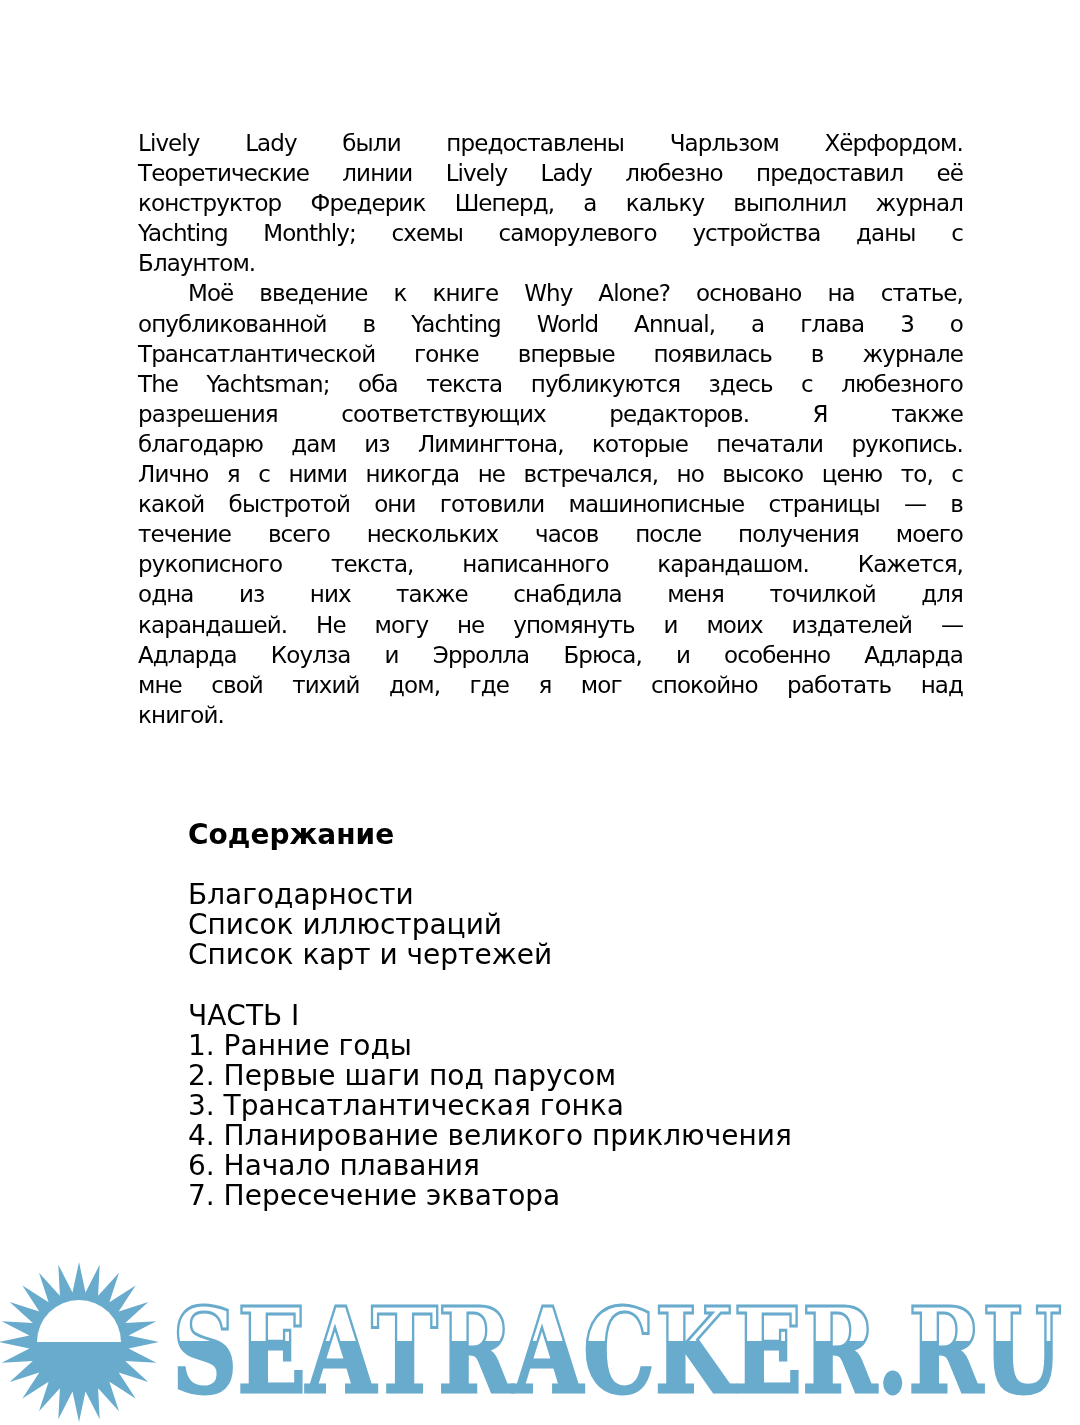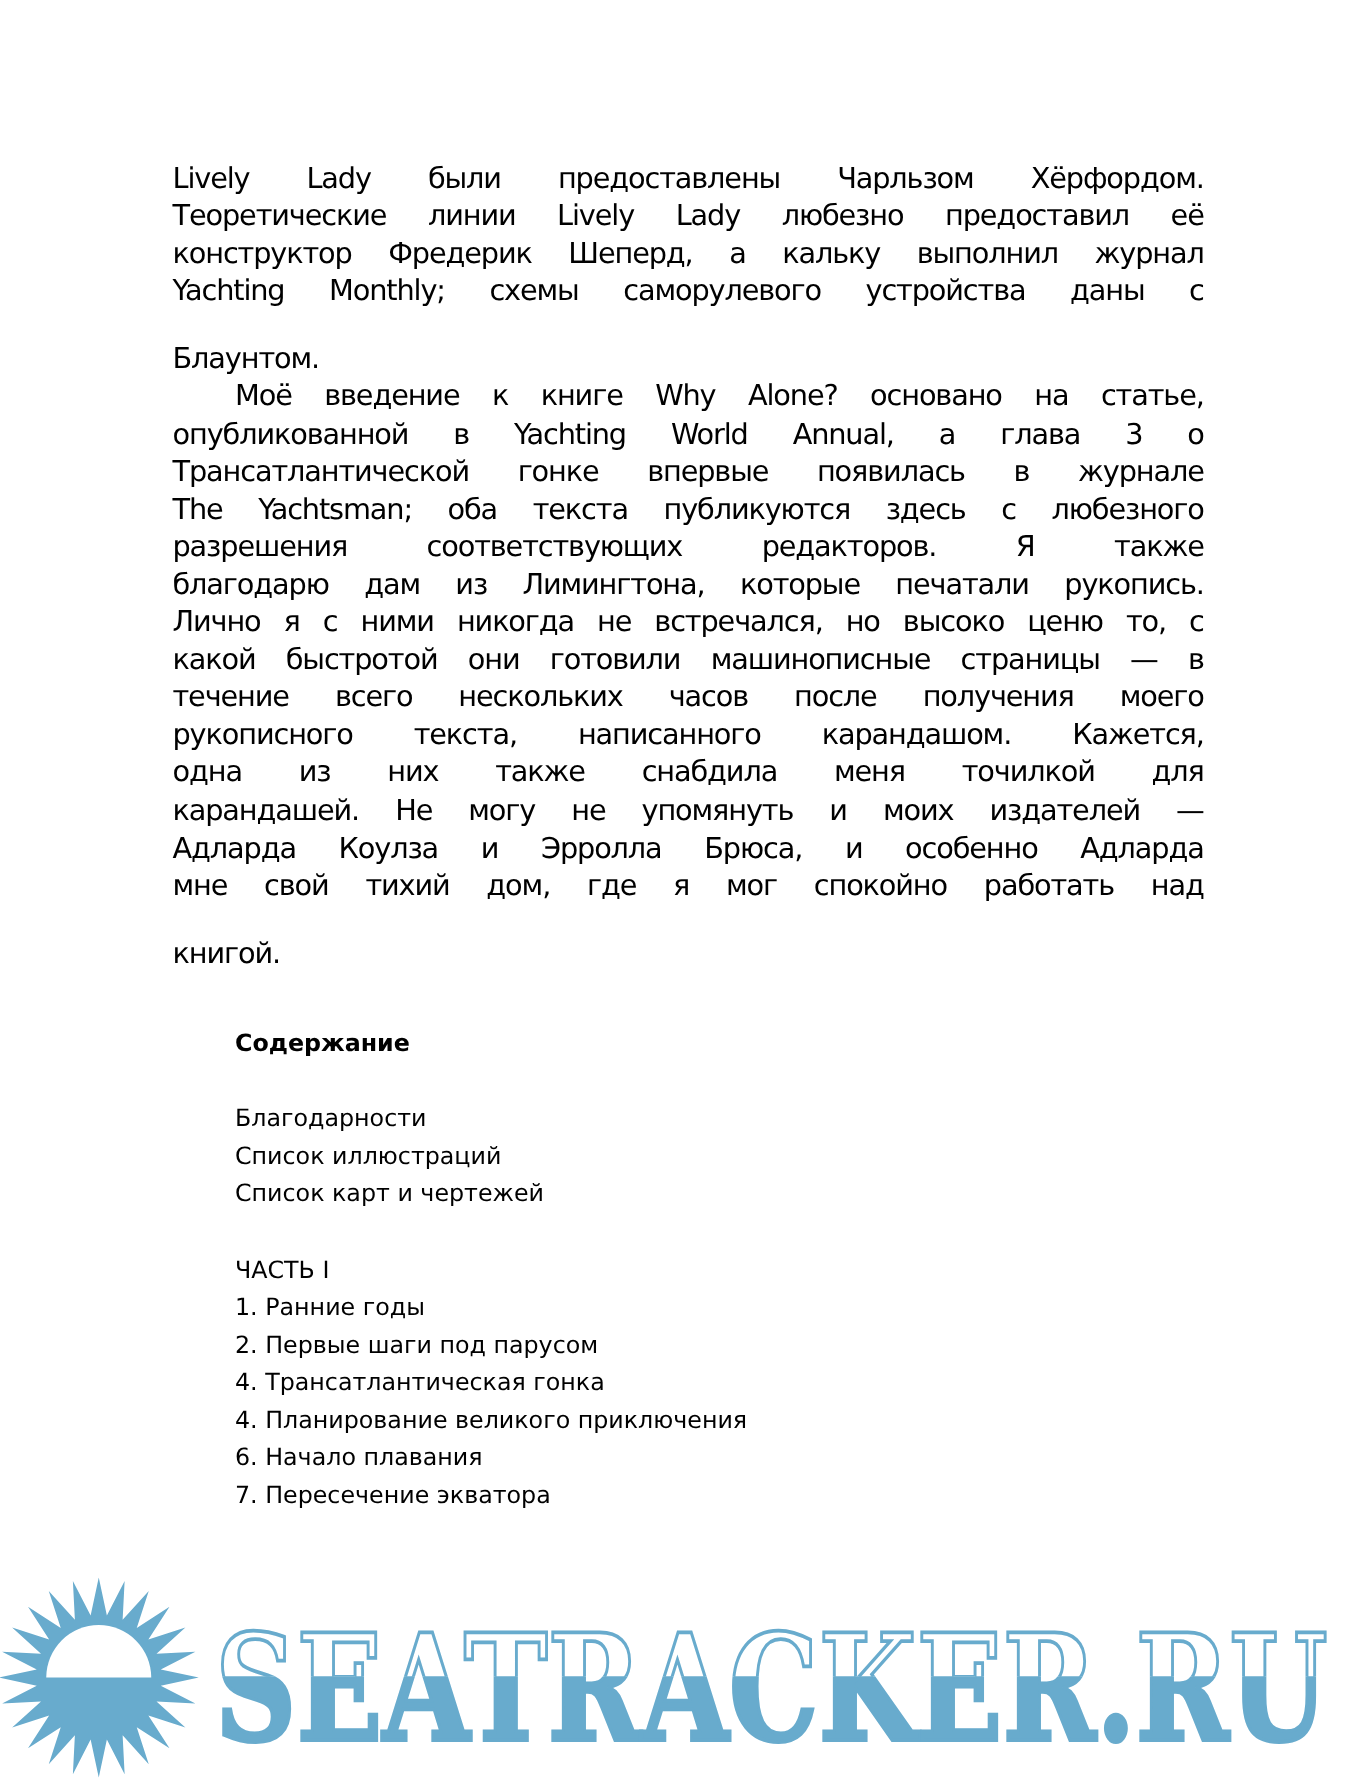--- a/index.html
+++ b/index.html
@@ -4,25 +4,25 @@
 <style>
   html, body { margin: 0; padding: 0; background: #ffffff; }
   body { width: 1080px; height: 1425px; position: relative; overflow: hidden; color: #000; }
   .page { position: absolute; left: 0; top: 0; width: 1080px; height: 1159px; }
   .body-text {
     position: absolute; left: 138px; top: 128px; width: 825px;
     font-family: "DejaVu Sans", sans-serif; font-size: 23px; line-height: 30.1px;
     transform-origin: left top;
   }
   .line { display: block; white-space: nowrap; height: 30.1px; text-align: justify; text-align-last: justify; letter-spacing: -0.9px; word-spacing: 0; }
-  .line.last { text-align-last: left; margin-top: 24px; }
+  .line.last { text-align-last: left; }
   .line.indent { padding-left: 50px; }
   .toc {
     position: absolute; left: 188px; top: 820px;
-    font-family: "DejaVu Sans", sans-serif; font-size: 19px; line-height: 30.1px;
+    font-family: "DejaVu Sans", sans-serif; font-size: 28px; line-height: 30.1px;
   }
   .toc-title { font-weight: bold; height: 30.1px; }
   .toc-gap { height: 30.1px; }
   .toc-item { height: 30.1px; white-space: nowrap; }
   .logo { position: absolute; left: 0; top: 1262px; width: 1080px; height: 163px; }
 </style>
 </head>
 <body>
 
 <div class="page">
@@ -55,21 +55,21 @@
   <div class="toc">
     <div class="toc-title">Содержание</div>
     <div class="toc-gap"></div>
     <div class="toc-item">Благодарности</div>
     <div class="toc-item">Список иллюстраций</div>
     <div class="toc-item">Список карт и чертежей</div>
     <div class="toc-gap"></div>
     <div class="toc-item">ЧАСТЬ I</div>
     <div class="toc-item">1. Ранние годы</div>
     <div class="toc-item">2. Первые шаги под парусом</div>
-    <div class="toc-item">4. Трансатлантическая гонка</div>
+    <div class="toc-item">3. Трансатлантическая гонка</div>
     <div class="toc-item">4. Планирование великого приключения</div>
     <div class="toc-item">6. Начало плавания</div>
     <div class="toc-item">7. Пересечение экватора</div>
   </div>
 
   <svg class="logo" viewBox="0 1262 1080 163" width="1080" height="163">
     <defs>
       <clipPath id="upperHalf">
           <rect x="0" y="1262" width="1080" height="79"></rect>
         </clipPath>

